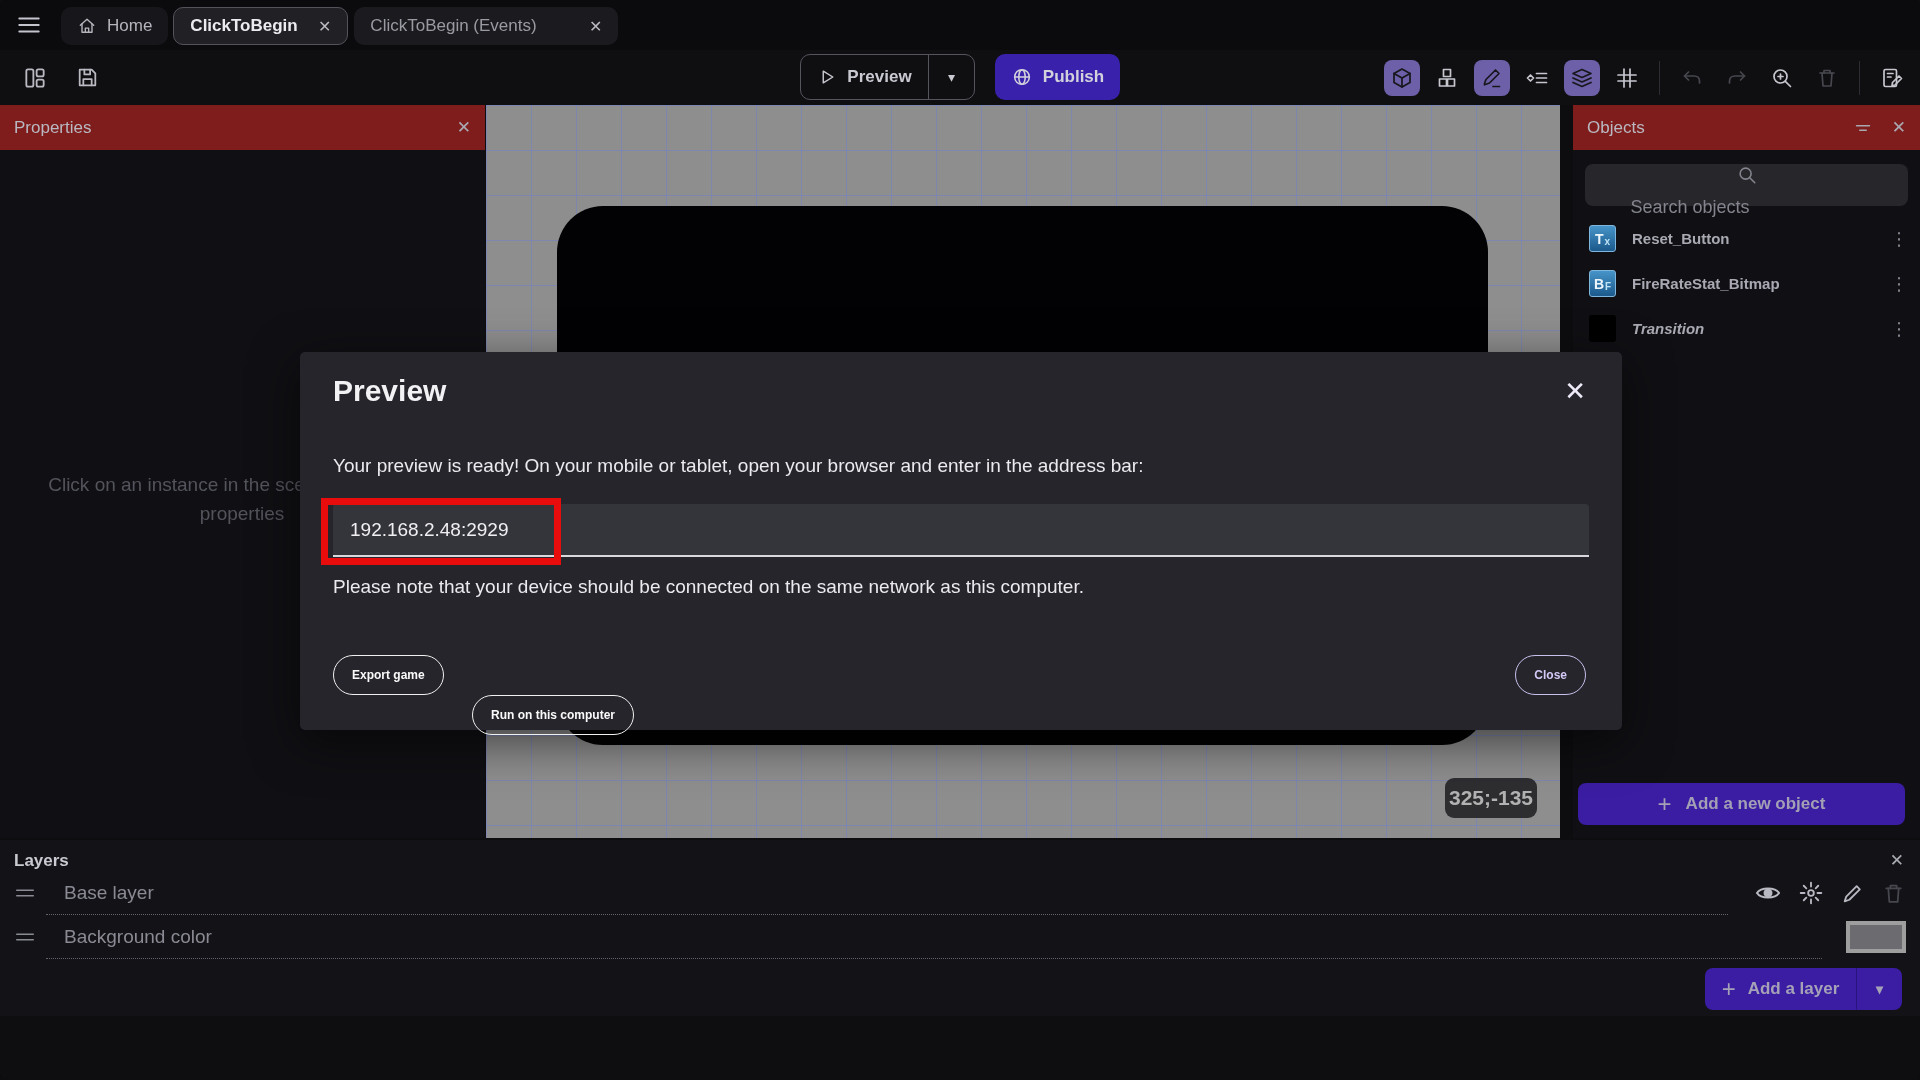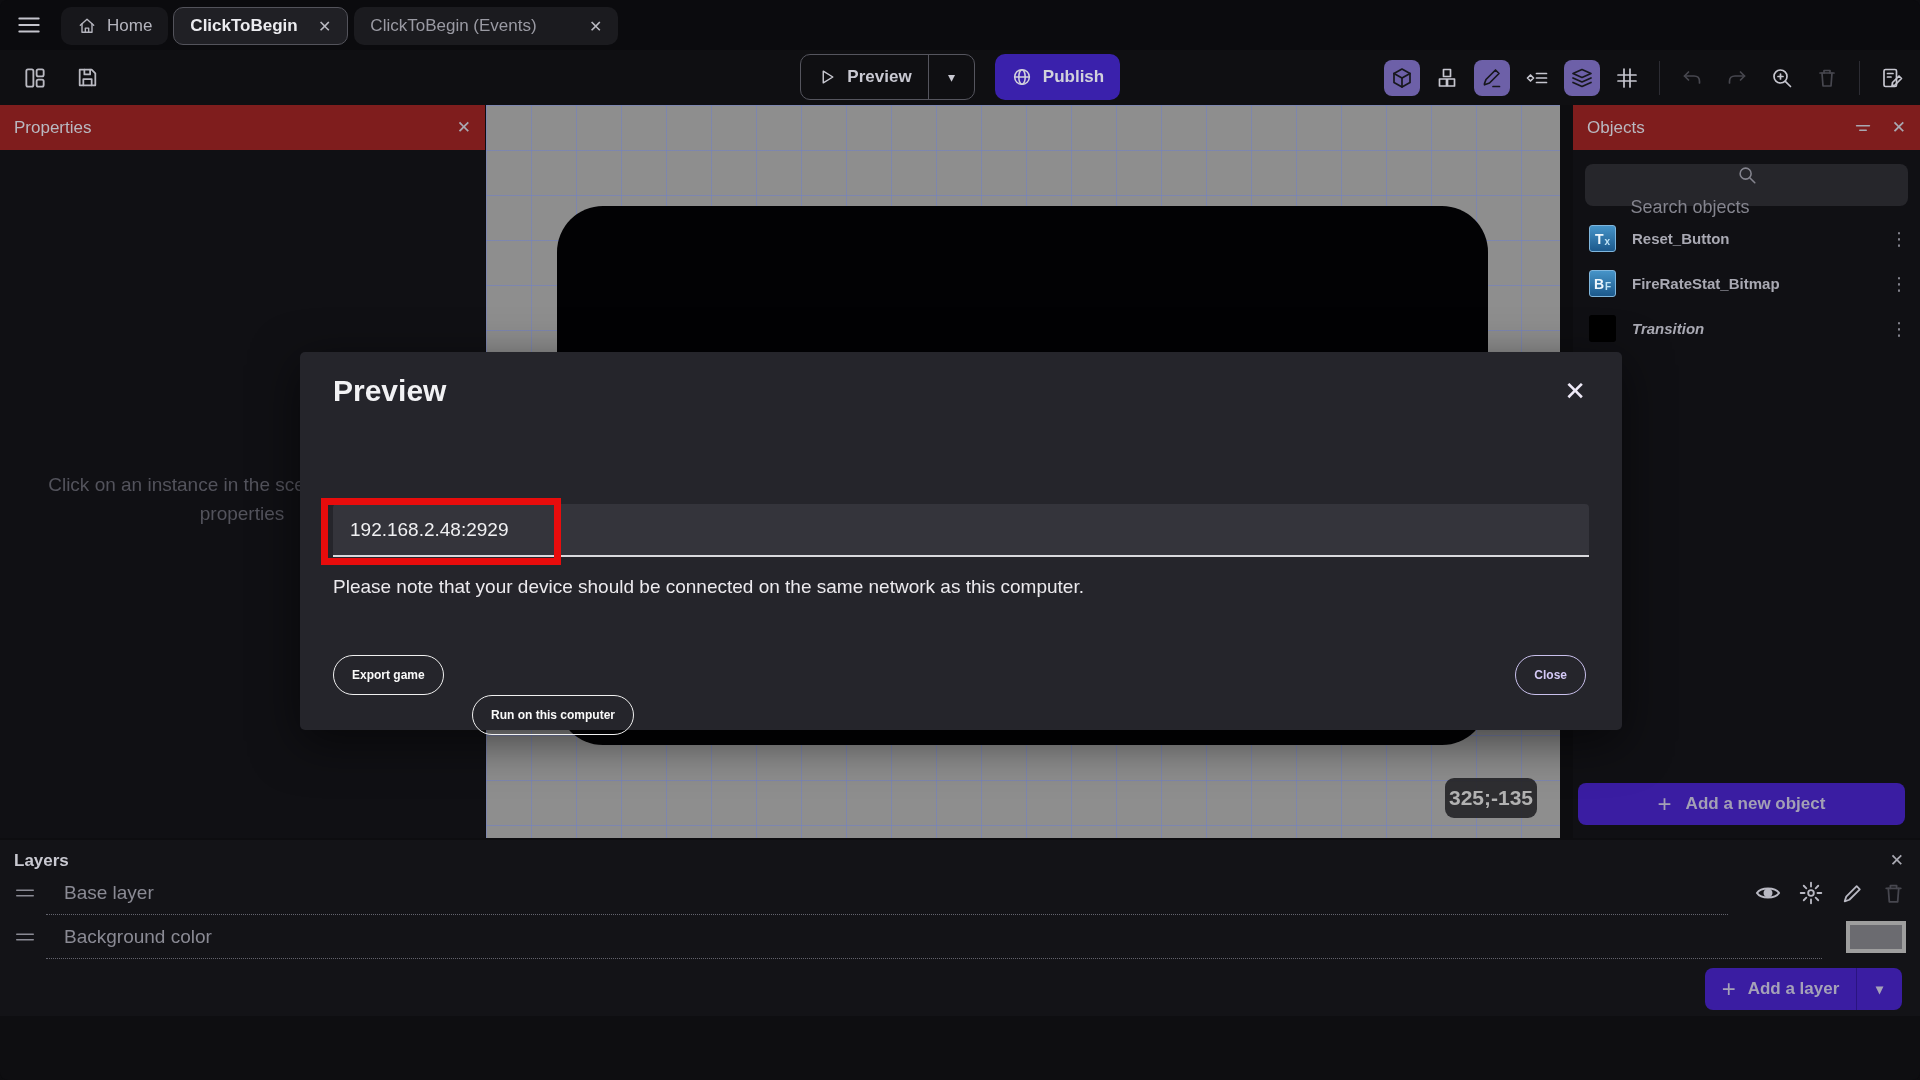--- a/index.html
+++ b/index.html
@@ -417,20 +417,21 @@
       <button class="add-layer-arrow">
         <span>▾</span>
       </button>
     </div>
   </div>
   <div class="bottom-strip"></div>
 
   <div class="modal">
     <div class="modal-title">Preview</div>
     <button class="modal-close">✕</button>
+    <div class="modal-msg">Your preview is ready! On your mobile or tablet, open your browser and enter in the address bar:</div>
     <input class="addr-field" readonly="" value="192.168.2.48:2929" style="">
     <div class="red-box"></div>
     <div class="modal-note">Please note that your device should be connected on the same network as this computer.</div>
     <button class="dlg-btn dlg-export">Export game</button>
     <button class="dlg-btn dlg-run">Run on this computer</button>
     <button class="dlg-btn dlg-close">Close</button>
   </div>
 
 </div>
 

